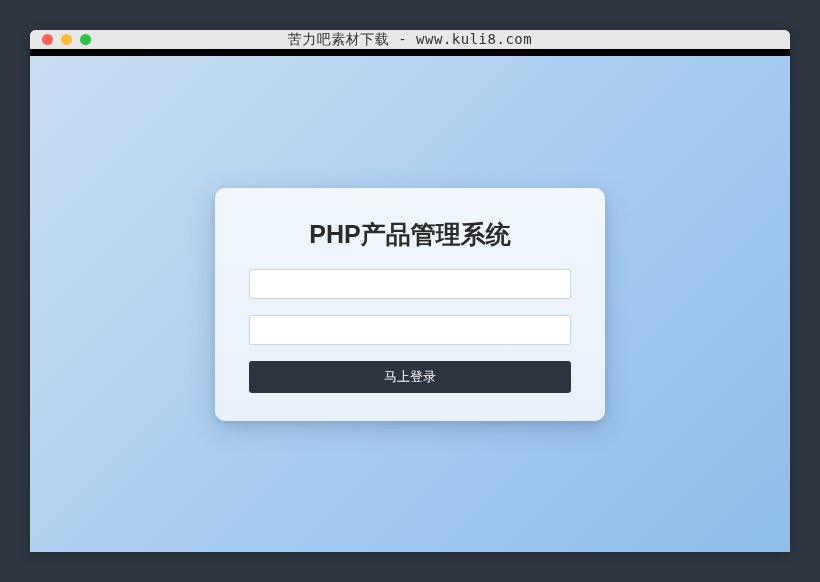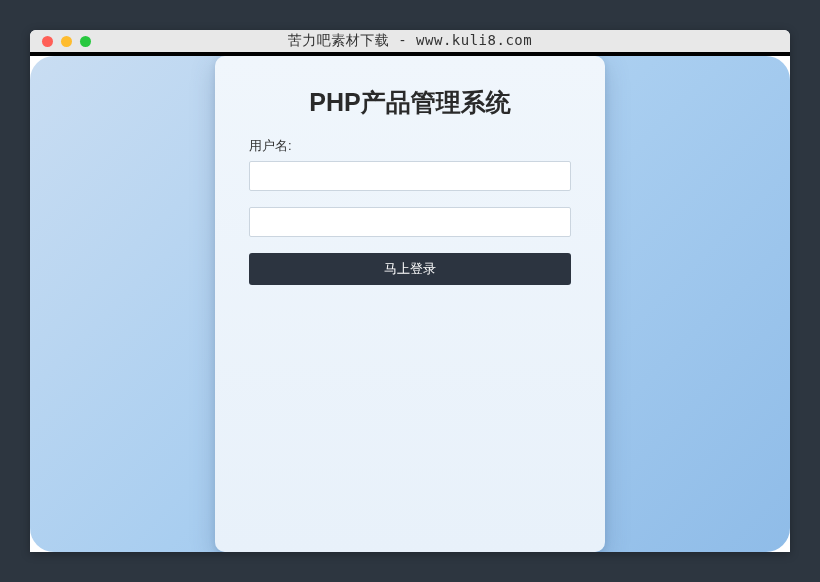--- a/index.html
+++ b/index.html
@@ -25,21 +25,21 @@
       display: flex;
       flex-direction: column;
     }
     .titlebar {
       background: #e8e8e8;
       height: 26px;
       display: flex;
       align-items: center;
       padding: 0 12px;
       position: relative;
-      border-bottom: 4px solid #000000;
+      border-bottom: 7px solid #000000;
     }
     .titlebar-buttons {
       display: flex;
       gap: 8px;
       position: absolute;
       left: 12px;
     }
     .titlebar-button {
       width: 11px;
       height: 11px;
@@ -53,22 +53,22 @@
       text-align: center;
       font-size: 14px;
       color: #333;
       font-family: "SimSun", "Microsoft YaHei", monospace;
       letter-spacing: 0.5px;
     }
     .content-area {
       flex: 1;
       background: linear-gradient(135deg, #c9ddf2 0%, #a9cef0 50%, #8fbce8 100%);
       display: flex;
+      align-items: center;
       justify-content: center;
-      border-radius: 24px;
     }
     .login-card {
       background: linear-gradient(180deg, #f0f6fc 0%, #e8f1fa 100%);
       width: 390px;
       border-radius: 10px;
       padding: 30px 34px 28px 34px;
       box-shadow: 0 8px 25px rgba(50, 80, 120, 0.25), 0 2px 6px rgba(50, 80, 120, 0.15);
     }
     .login-title {
       text-align: center;
@@ -114,19 +114,18 @@
     <div class="titlebar-buttons">
       <div class="titlebar-button btn-close"></div>
       <div class="titlebar-button btn-min"></div>
       <div class="titlebar-button btn-max"></div>
     </div>
     <div class="titlebar-title">苦力吧素材下载 - www.kuli8.com</div>
   </div>
   <div class="content-area">
     <div class="login-card">
       <h1 class="login-title">PHP产品管理系统</h1>
-      <label class="form-label">用户名:</label>
       <input type="text" class="form-input" value="" style="">
       <input type="password" class="form-input" value="" style="">
       <button class="login-button">马上登录</button>
     </div>
   </div>
 </div>
 
 </body></html>

